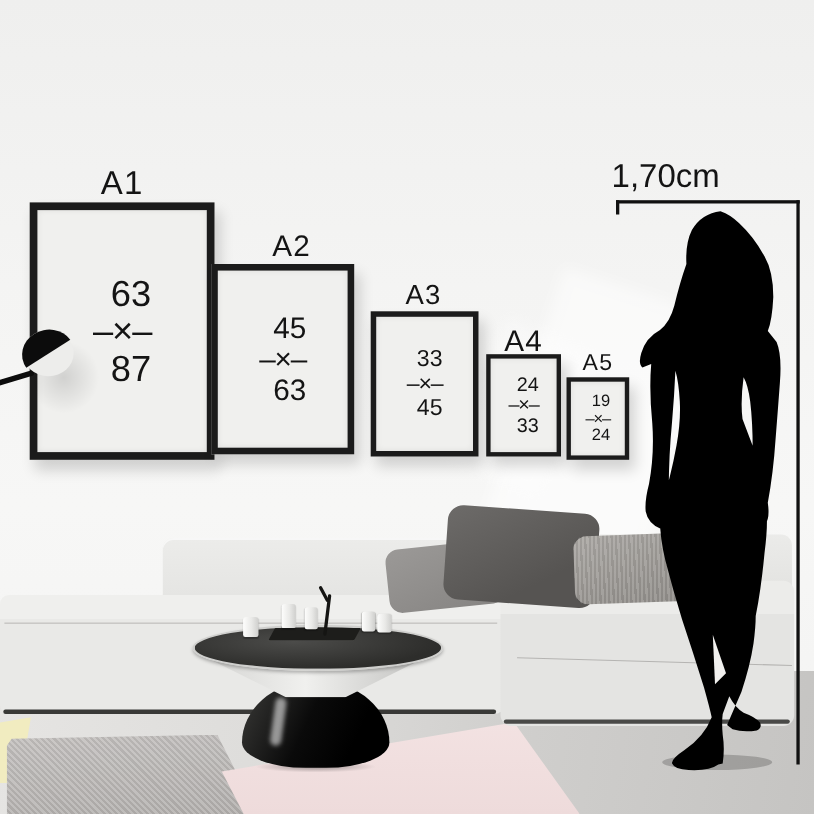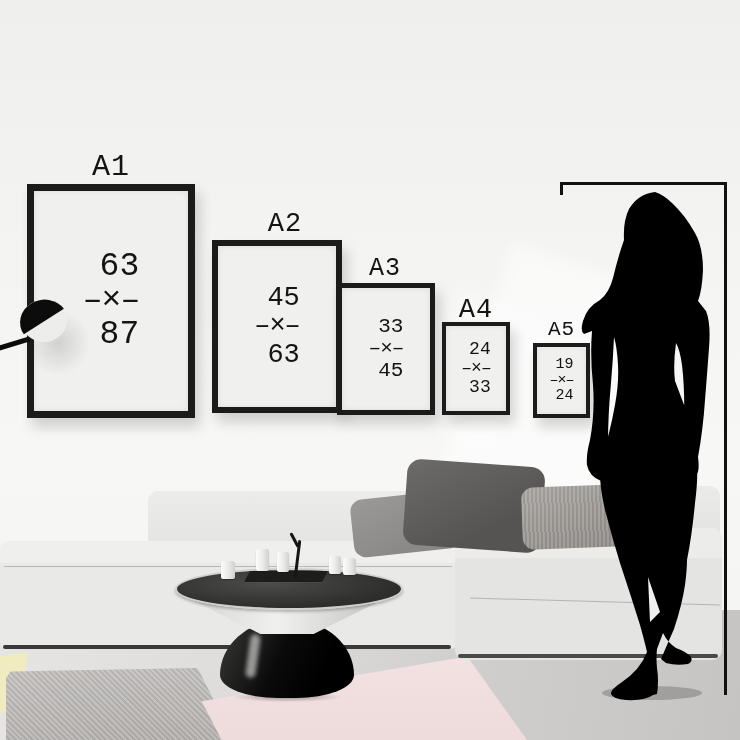--- a/index.html
+++ b/index.html
@@ -1,18 +1,18 @@
 <!DOCTYPE html>
 <html style="--ink: #141414; --frame-black: #1b1b1b; --line-black: #111111; --paper: #f0f0ee; --sofa: #e9e9e7; --rug-yellow: #f1ecc0; --silhouette: #000000;"><head>
 <meta charset="utf-8">
 <style>
   html,body{margin:0;padding:0;}
   #stage{
     position:relative;width:740px;height:740px;overflow:hidden;
-    font-family:Liberation Mono, monospace;
+    font-family:Liberation Sans, sans-serif;
     background:linear-gradient(180deg,#efefee 0%,#f4f4f3 35%,#f7f7f6 62%,#f3f3f2 100%);
   }
   .abs{position:absolute;}
 
   
   .sheen{background:rgba(255,255,255,.5);filter:blur(6px);}
 
   
   .frame-wrap{position:absolute;text-align:center;}
   .frame-label{
@@ -120,21 +120,21 @@
     <div class="frame-label" style="top:0;font-size:30px;">A1</div>
     <div class="frame" style="left:0;top:34px;width:154px;height:220px;border-width:7px;">
       <div class="dims">
         <span>63</span>
         <span class="sep">–×–</span>
         <span>87</span>
       </div>
     </div>
   </div>
 
-  <div class="frame-wrap f2" style="left:212px;top:209px;width:146px;height:204px;">
+  <div class="frame-wrap f2" style="left:192px;top:209px;width:146px;height:204px;">
     <div class="frame-label" style="top:0;font-size:27px;">A2</div>
     <div class="frame" style="left:0;top:31px;width:118px;height:161px;border-width:6px;">
       <div class="dims">
         <span>45</span>
         <span class="sep">–×–</span>
         <span>63</span>
       </div>
     </div>
   </div>
 
@@ -153,21 +153,21 @@
     <div class="frame-label" style="top:0;font-size:27px;">A4</div>
     <div class="frame" style="left:0;top:27px;width:60px;height:85px;border-width:4px;">
       <div class="dims">
         <span>24</span>
         <span class="sep">–×–</span>
         <span>33</span>
       </div>
     </div>
   </div>
 
-  <div class="frame-wrap f5" style="left:515px;top:318px;width:57px;height:100px;margin-left:18px;">
+  <div class="frame-wrap f5" style="left:515px;top:318px;width:57px;height:100px;">
     <div class="frame-label" style="top:0;font-size:21px;">A5</div>
     <div class="frame" style="left:0;top:25px;width:49px;height:67px;border-width:4px;">
       <div class="dims">
         <span>19</span>
         <span class="sep">–×–</span>
         <span>24</span>
       </div>
     </div>
   </div>
 
@@ -198,20 +198,21 @@
   <div class="abs" id="table-top"></div>
   <div class="abs" id="book"></div>
   <div class="cyl" style="left:221px;top:561px;width:14px;height:18px;"></div>
   <div class="cyl" style="left:256px;top:549px;width:13px;height:22px;"></div>
   <div class="cyl" style="left:277px;top:552px;width:12px;height:20px;"></div>
   <div class="cyl" style="left:329px;top:556px;width:12px;height:18px;"></div>
   <div class="cyl" style="left:343px;top:558px;width:13px;height:17px;"></div>
   <div class="stem" style="left:296px;top:540px;width:3px;height:38px;transform:rotate(7deg);"></div>
   <div class="stem" style="left:293px;top:532px;width:3px;height:16px;transform:rotate(-28deg);"></div>
 
+  <div class="abs measure-label" style="left:556px;top:144px;">1,70cm</div>
   <div class="abs mline" style="left:560px;top:182px;width:167px;height:3px;"></div>
   <div class="abs mline" style="left:560px;top:182px;width:3px;height:13px;"></div>
   <div class="abs mline" style="left:724px;top:182px;width:3px;height:513px;"></div>
 
   <svg class="abs" id="woman-svg" width="170" height="530" viewBox="0 0 170 530">
     <ellipse cx="92" cy="508" rx="50" ry="7" fill="rgba(0,0,0,0.20)"></ellipse>
     <path fill="#000000" d="
       M95,7
       Q78,9 69,24 Q63,36 64,55
       Q58,72 53,93 Q49,108 40,115

